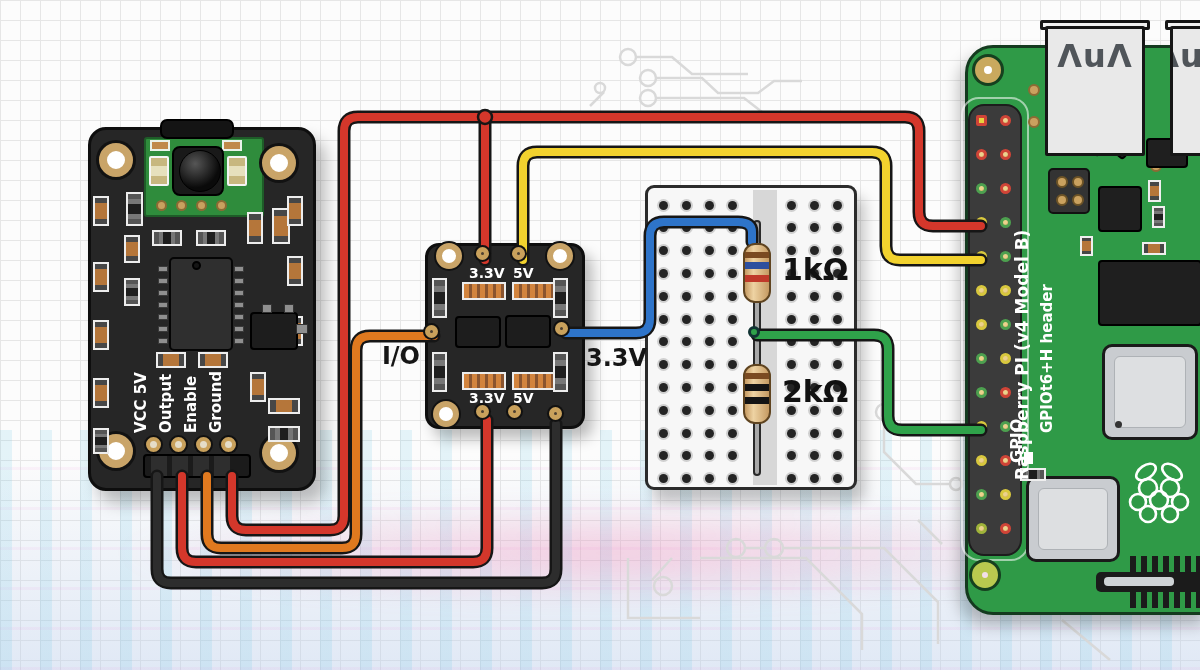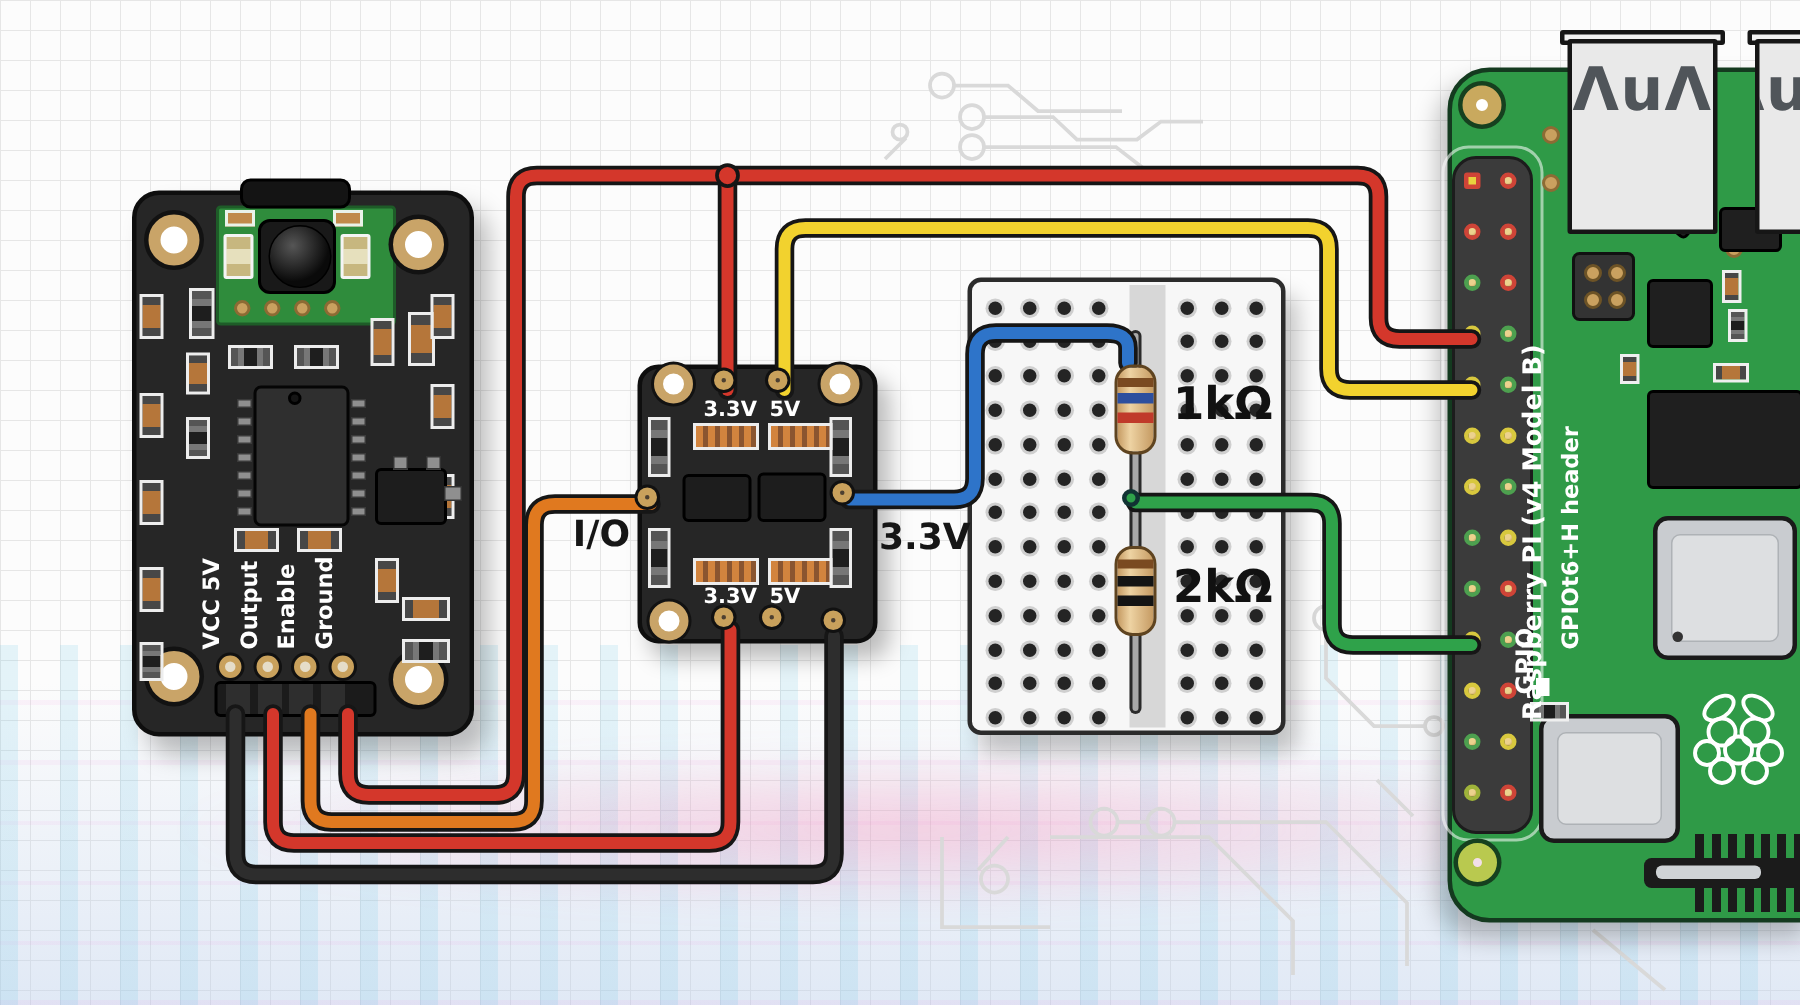--- a/index.html
+++ b/index.html
@@ -96,21 +96,21 @@
   #gpio-silk-frame{left:961px;top:97px;width:68px;height:464px;border:2px solid rgba(255,255,255,.55);
     border-radius:18px;z-index:11;}
   #gpio-header{left:968px;top:104px;width:54px;height:452px;background:#3b3b3b;
     border:2px solid #1c1c1c;border-radius:16px;z-index:12;}
   .gpio-pin{position:absolute;width:11px;height:11px;border-radius:50%;z-index:13;
     background:radial-gradient(circle at 42% 35%,#ecd28d 0 45%,#c59a52);}
   .gpio-pin.square{border-radius:2px;background:#e8d23e;}
   .usb-port{position:absolute;background:#e9e9e9;border:3px solid #161616;border-radius:2px;z-index:13;
     display:flex;align-items:flex-start;justify-content:center;overflow:hidden;}
   .usb-lip{position:absolute;background:#f2f2f2;border:3px solid #161616;border-radius:2px;z-index:12;}
-  .usb-glyph{font-size:40px;font-weight:bold;color:#50555a;margin-top:8px;letter-spacing:1px;}
+  .usb-glyph{font-size:32px;font-weight:bold;color:#50555a;margin-top:8px;letter-spacing:1px;}
   .pi-chip{position:absolute;background:#1f1f1f;border:2px solid #000;border-radius:4px;z-index:12;}
   .pi-smd{position:absolute;border:2px solid #efefef;z-index:12;}
   .silver-chip{position:absolute;background:#c9ccd0;border:3px solid #1a1a1a;border-radius:10px;z-index:12;}
   .silver-inner{position:absolute;inset:9px;background:#dddfe1;border-radius:6px;border:1px solid #aeb2b6;}
   #poe-header{left:1048px;top:168px;width:42px;height:46px;background:#333;border:2px solid #111;
     border-radius:5px;z-index:12;}
   .poe-dot{position:absolute;width:12px;height:12px;border-radius:50%;background:#caa15f;border:2px solid #6d5326;}
   .pi-silk{color:#fff;}
   #ribbon-bar{left:1096px;top:572px;width:110px;height:20px;background:#1b1b1b;border-radius:5px;z-index:12;}
   #ribbon-slit{left:1104px;top:577px;width:70px;height:9px;background:#cfd3d6;border-radius:4px;z-index:13;}

